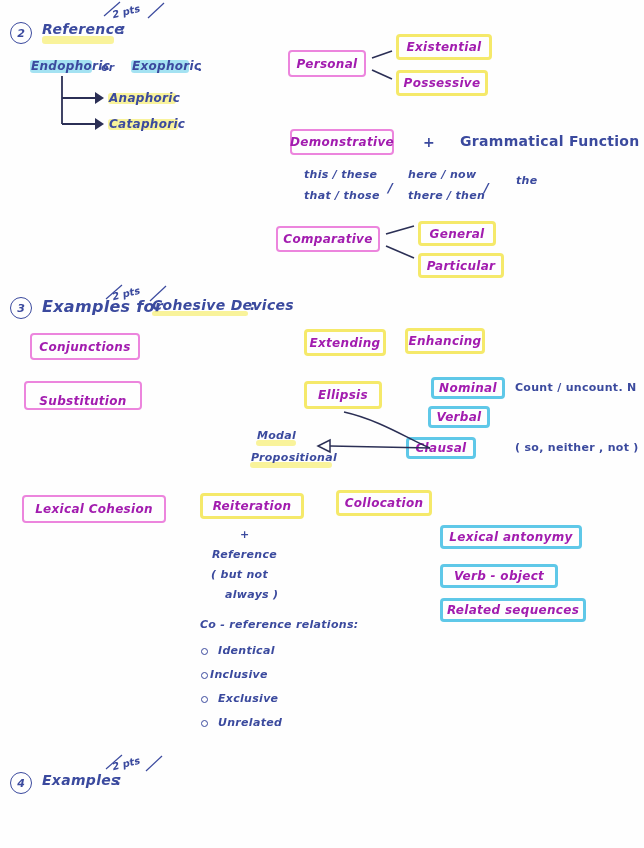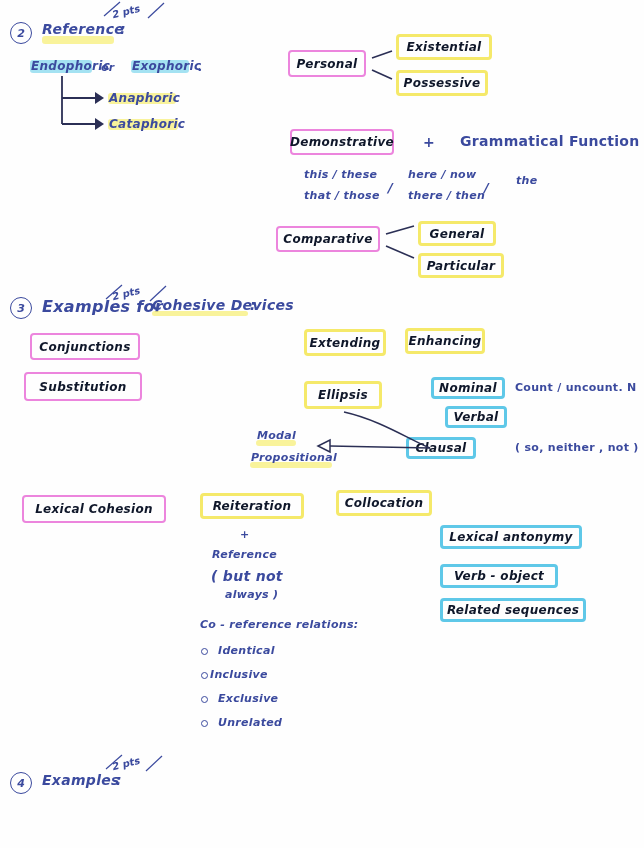--- a/index.html
+++ b/index.html
@@ -47,21 +47,21 @@
     align-items: center;
     justify-content: center;
     border-radius: 4px;
     z-index: 1;
   }
   .box span {
     font-family: "DejaVu Sans", sans-serif;
     font-style: italic;
     font-weight: 600;
     font-size: 12px;
-    color: #0f172a;
+    color: #a21caf;
     white-space: nowrap;
     letter-spacing: .3px;
   }
   .box-pink   { border: 2.5px solid #ec85dd; }
   .box-yellow { border: 3px solid #f5e96a; }
   .box-cyan   { border: 3px solid #5fc8e8; }
 
   .circle-num {
     position: absolute;
     width: 20px; height: 20px;
@@ -189,33 +189,33 @@
   <div class="box box-pink" style="left:30px; top:333px; width:110px; height:27px;">
     <span>Conjunctions</span>
   </div>
   <div class="box box-yellow" style="left:304px; top:329px; width:82px; height:27px;">
     <span>Extending</span>
   </div>
   <div class="box box-yellow" style="left:405px; top:328px; width:80px; height:26px;">
     <span>Enhancing</span>
   </div>
 
-  <div class="box box-pink" style="left:24px; top:372px; width:118px; height:29px;">
+  <div class="box box-pink" style="left:24px; top:381px; width:118px; height:29px;align-items:flex-end;">
     <span>Substitution</span>
   </div>
   <div class="box box-yellow" style="left:304px; top:381px; width:78px; height:28px;">
     <span>Ellipsis</span>
   </div>
 
   <div class="box box-cyan" style="left:431px; top:377px; width:74px; height:22px;">
     <span>Nominal</span>
   </div>
   <div class="hw" style="left:515px; top:381px; font-size:11px; font-style:normal;">Count / uncount. N</div>
 
-  <div class="box box-cyan" style="left:445px; top:406px; width:62px; height:22px;">
+  <div class="box box-cyan" style="left:428px; top:406px; width:62px; height:22px;">
     <span>Verbal</span>
   </div>
 
   <div class="box box-cyan" style="left:406px; top:437px; width:70px; height:22px;">
     <span>Clausal</span>
   </div>
   <div class="hw" style="left:515px; top:441px; font-size:11px; font-style:normal;">( so, neither , not )</div>
 
   <svg class="overlay">
     <path d="M344,412 C380,420 410,440 430,448" stroke="#2b2f55" stroke-width="1.5" fill="none"></path>
@@ -243,21 +243,21 @@
   </div>
   <div class="box box-cyan" style="left:440px; top:598px; width:146px; height:24px;">
     <span>Related  sequences</span>
   </div>
   <div class="box box-cyan" style="left:440px; top:564px; width:118px; height:24px;">
     <span>Verb - object</span>
   </div>
 
   <div class="hw" style="left:240px; top:528px; font-size:11px;">+</div>
   <div class="hw" style="left:212px; top:548px; font-size:11px;">Reference</div>
-  <div class="hw" style="left:211px; top:568px; font-size:14px;">( but not</div>
+  <div class="hw" style="left:211px; top:568px; font-size:11px;">( but not</div>
   <div class="hw" style="left:225px; top:588px; font-size:11px;">always )</div>
 
   <div class="hw" style="left:200px; top:618px; font-size:11px;">Co - reference relations:</div>
 
   <div class="bullet" style="left:201px; top:648px;"></div>
   <div class="hw" style="left:218px; top:644px; font-size:11px;">Identical</div>
 
   <div class="bullet" style="left:201px; top:672px;"></div>
   <div class="hw" style="left:210px; top:668px; font-size:11px;">Inclusive</div>
 

